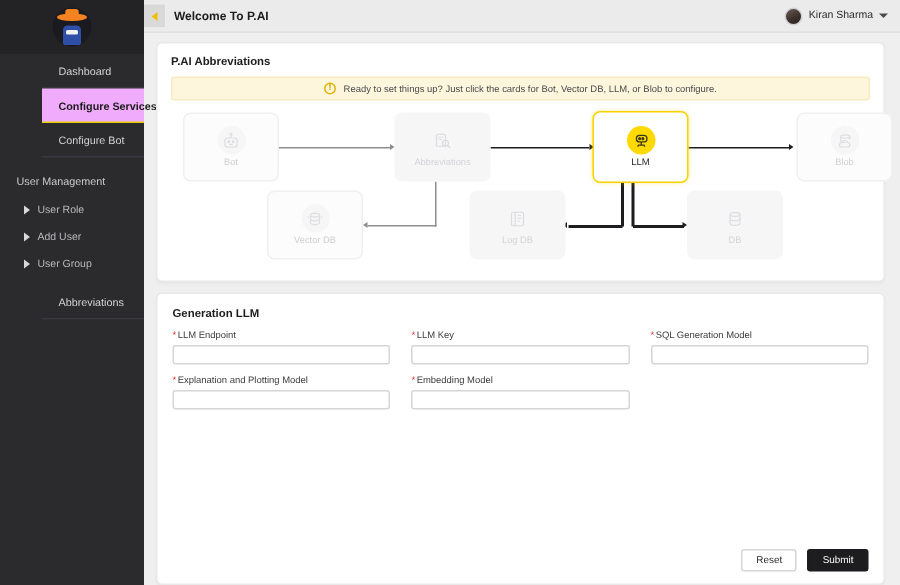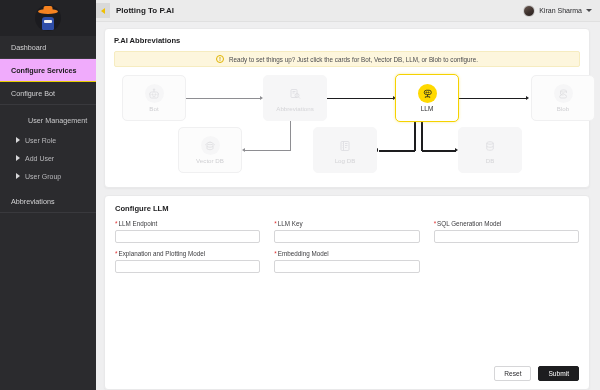--- a/index.html
+++ b/index.html
@@ -44,25 +44,25 @@
     position: absolute; bottom: 8px; left: 50%; transform: translateX(-50%);
     width: 8px; height: 3px; background: #f2f2f2; border-radius: 1px;
   }
 
   .nav { display: flex; flex-direction: column; }
   .nav-item {
     height: 23px; display: flex; align-items: center;
     padding-left: 11px;
     font-size: 7.2px; color: #d2d2d4;
     border-bottom: 1px solid #39393d;
-    cursor: pointer; white-space: nowrap;
+    cursor: pointer; white-space: nowrap; margin-left: 28px;
   }
   .nav-item.active { background: #f0abfc; color: #1a1a1a; font-weight: bold; border-bottom: 1px solid #e5cf00; }
   .nav-group-title {
-    height: 21px; display: flex; align-items: center; padding-left: 28px;
+    height: 21px; display: flex; align-items: center; padding-left: 11px;
     font-size: 7.2px; color: #c9c9cb; white-space: nowrap;
   }
   .nav-sub {
     height: 18px; display: flex; align-items: center; gap: 5px;
     padding-left: 16px; font-size: 7px; color: #b9b9bc; cursor: pointer;
   }
   .tri {
     width: 0; height: 0;
     border-left: 4px solid #d8d8da;
     border-top: 3px solid transparent;
@@ -240,21 +240,21 @@
     </nav>
   </aside>
 
   <div class="main">
 
     <header class="topbar">
       <div class="topbar-left">
         <div class="collapse-btn">
           <span class="chev"></span>
         </div>
-        <div class="welcome">Plotting To P.AI</div>
+        <div class="welcome">Welcome To P.AI</div>
       </div>
       <div class="user">
         <span class="avatar"></span>
         <span class="user-name">Kiran Sharma</span>
         <span class="chev-down"></span>
       </div>
     </header>
 
     <div class="content">
 
@@ -371,21 +371,21 @@
                 <path d="M5.5 12c0 1.4 2.9 2.5 6.5 2.5s6.5-1.1 6.5-2.5"></path>
               </svg>
             </span>
             <span class="lbl">DB</span>
           </div>
 
         </div>
       </section>
 
       <section class="card cfg-card">
-        <div class="card-title">Configure LLM</div>
+        <div class="card-title">Generation LLM</div>
 
         <div class="form-grid">
           <div class="field">
             <label><span class="star">*</span><span>LLM Endpoint</span></label>
             <input type="text" value="" placeholder="" style="">
           </div>
           <div class="field">
             <label><span class="star">*</span><span>LLM Key</span></label>
             <input type="text" value="" placeholder="" style="">
           </div>

